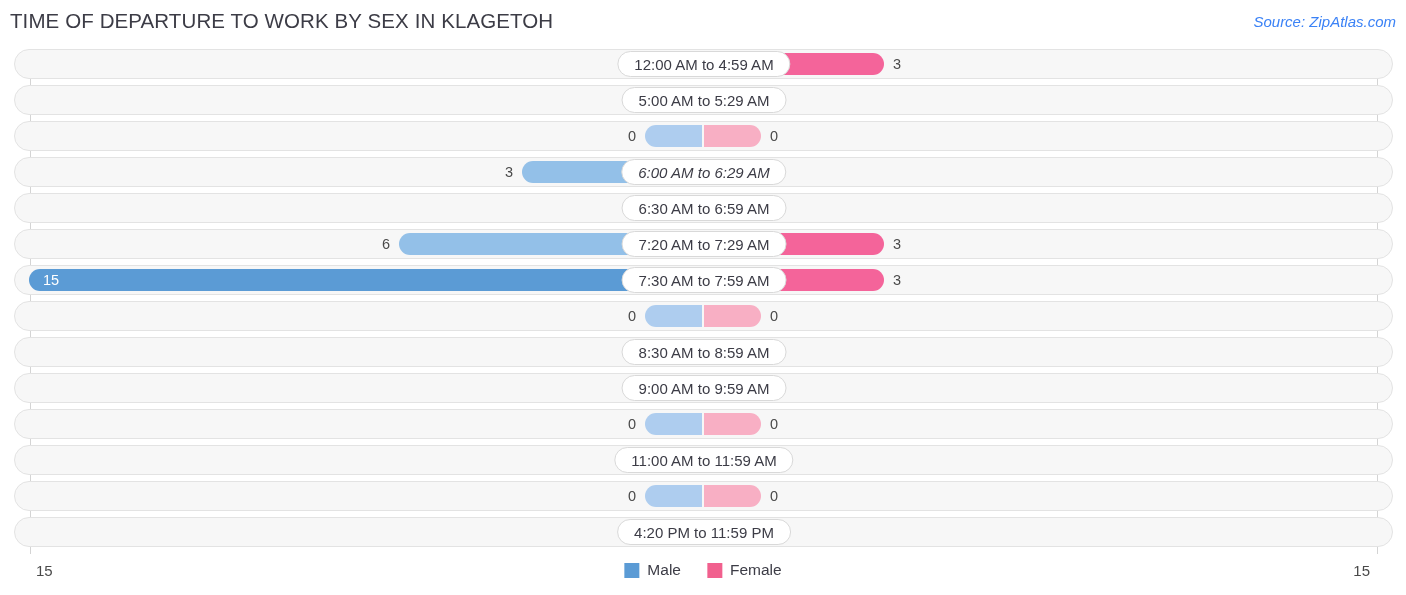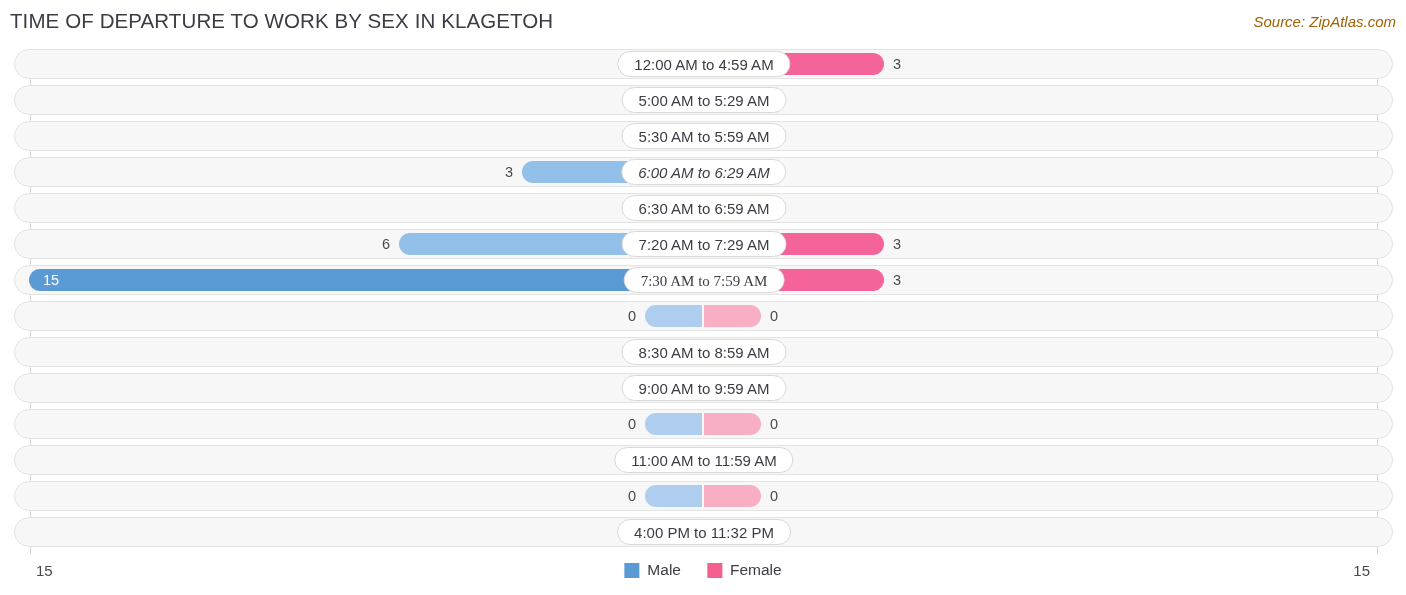--- a/index.html
+++ b/index.html
@@ -30,21 +30,21 @@
     color: #3c3c46;
     font-weight: 400;
     white-space: nowrap;
   }
   #source-label {
     position: absolute;
     right: 10px;
     top: 13px;
     font-size: 15px;
     font-style: italic;
-    color: #a16207;
+    color: #3b82f6;
     white-space: nowrap;
   }
 
   
   #plot {
     position: absolute;
     left: 0;
     top: 42px;
     width: 1406px;
     height: 512px;
@@ -184,21 +184,20 @@
         <div class="bar bar-female" style="left: 689px; width: 57px; background: rgb(248, 175, 196);"></div>
         <div class="val val-male" style="right: 756px;">0</div>
         <div class="val val-female" style="left: 755px;">0</div>
         <div class="cat-pill" style="left: 689px;">5:00 AM to 5:29 AM</div>
       </div>
       <div class="row" style="top: 79px;">
         <div class="bar bar-male" style="right: 690px; width: 57px; background: rgb(174, 205, 239);"></div>
         <div class="bar bar-female" style="left: 689px; width: 57px; background: rgb(248, 175, 196);"></div>
         <div class="val val-male" style="right: 756px;">0</div>
         <div class="val val-female" style="left: 755px;">0</div>
-        <div class="cat-pill" style="left: 689px;">5:30 AM to 5:59 AM</div>
       </div>
       <div class="row" style="top: 115px;">
         <div class="bar bar-male" style="right: 690px; width: 180px; background: rgb(147, 192, 232);"></div>
         <div class="bar bar-female" style="left: 689px; width: 57px; background: rgb(248, 175, 196);"></div>
         <div class="val val-male" style="right: 879px;">3</div>
         <div class="val val-female" style="left: 755px;">0</div>
         <div class="cat-pill" style="left: 689px; font-style: italic;">6:00 AM to 6:29 AM</div>
       </div>
       <div class="row" style="top: 151px;">
         <div class="bar bar-male" style="right: 690px; width: 57px; background: rgb(174, 205, 239);"></div>
@@ -212,21 +211,21 @@
         <div class="bar bar-female" style="left: 689px; width: 180px; background: rgb(244, 100, 154);"></div>
         <div class="val val-male" style="right: 1002px;">6</div>
         <div class="val val-female" style="left: 878px;">3</div>
         <div class="cat-pill" style="left: 689px;">7:20 AM to 7:29 AM</div>
       </div>
       <div class="row" style="top: 223px;">
         <div class="bar bar-male" style="right: 690px; width: 673px; background: rgb(91, 155, 213);"></div>
         <div class="bar bar-female" style="left: 689px; width: 180px; background: rgb(244, 100, 154);"></div>
         <div class="val val-male val-inside" style="left: 28px; text-align: left;">15</div>
         <div class="val val-female" style="left: 878px;">3</div>
-        <div class="cat-pill" style="left: 689px; font-family: Liberation Serif, serif;">7:30 AM to 7:59 AM</div>
+        <div class="cat-pill" style="left: 689px;">7:30 AM to 7:59 AM</div>
       </div>
       <div class="row" style="top: 259px;">
         <div class="bar bar-male" style="right: 690px; width: 57px; background: rgb(174, 205, 239);"></div>
         <div class="bar bar-female" style="left: 689px; width: 57px; background: rgb(248, 175, 196);"></div>
         <div class="val val-male" style="right: 756px;">0</div>
         <div class="val val-female" style="left: 755px;">0</div>
       </div>
       <div class="row" style="top: 295px;">
         <div class="bar bar-male" style="right: 690px; width: 57px; background: rgb(174, 205, 239);"></div>
         <div class="bar bar-female" style="left: 689px; width: 57px; background: rgb(248, 175, 196);"></div>
@@ -258,21 +257,21 @@
         <div class="bar bar-male" style="right: 690px; width: 57px; background: rgb(174, 205, 239);"></div>
         <div class="bar bar-female" style="left: 689px; width: 57px; background: rgb(248, 175, 196);"></div>
         <div class="val val-male" style="right: 756px;">0</div>
         <div class="val val-female" style="left: 755px;">0</div>
       </div>
       <div class="row" style="top: 475px;">
         <div class="bar bar-male" style="right: 690px; width: 57px; background: rgb(174, 205, 239);"></div>
         <div class="bar bar-female" style="left: 689px; width: 57px; background: rgb(248, 175, 196);"></div>
         <div class="val val-male" style="right: 756px;">0</div>
         <div class="val val-female" style="left: 755px;">0</div>
-        <div class="cat-pill" style="left: 689px;">4:00 PM to 11:32 PM</div>
+        <div class="cat-pill" style="left: 689px;">4:20 PM to 11:59 PM</div>
       </div>
     </div>
 </div>
 
 <div id="footer">
   <div class="axis-tick" id="tick-left">15</div>
   <div class="axis-tick" id="tick-right">15</div>
   <div id="legend">
       <div class="legend-item">
         <span class="legend-swatch" style="background: rgb(91, 155, 213);"></span>

